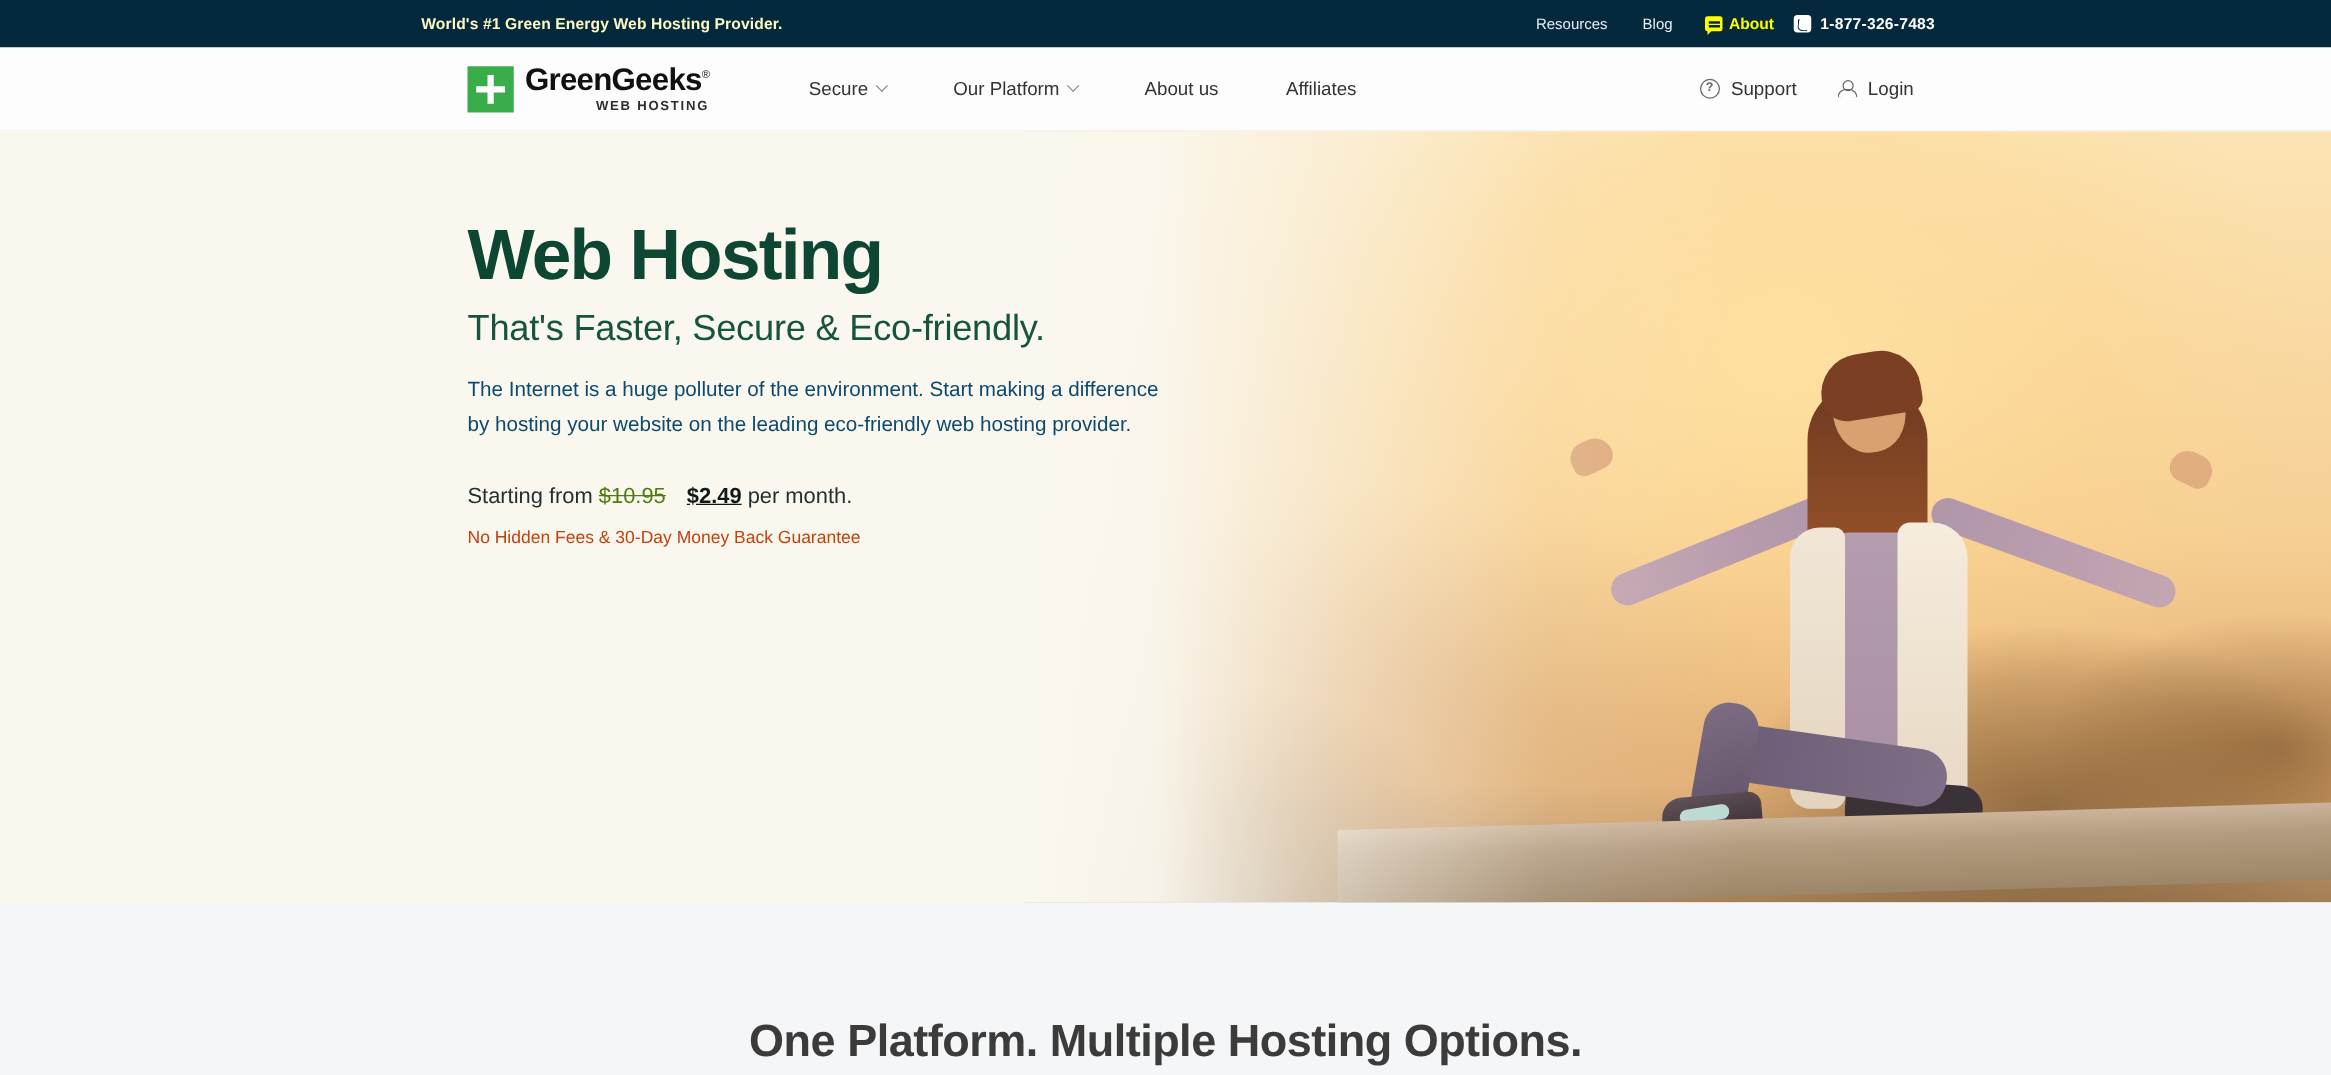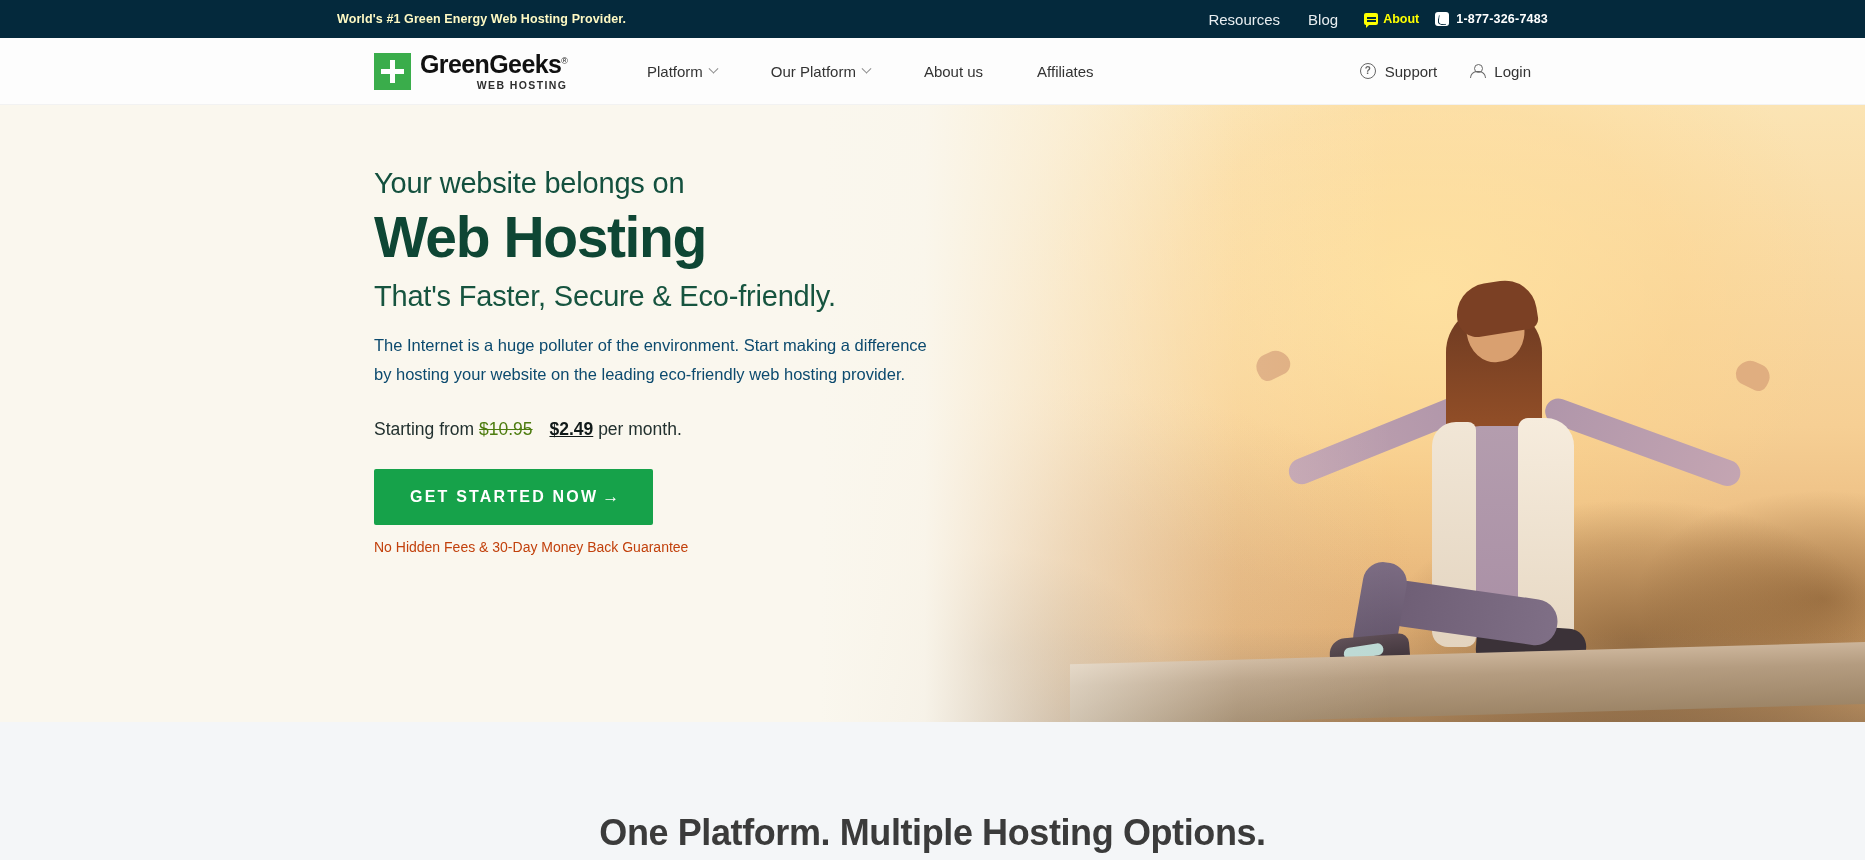--- a/index.html
+++ b/index.html
@@ -31,21 +31,21 @@
   }
   .topbar-right {
     position: absolute;
     right: 317px;
     display: flex;
     align-items: center;
     gap: 0px;
     white-space: nowrap;
   }
   .topbar-link {
-    font-size: 15px;
+    font-size: 12px;
     color: #e9eef1;
     text-decoration: none;
     padding: 0 14px;
     cursor: pointer;
   }
   .topbar-chat {
     display: flex;
     align-items: center;
     gap: 5px;
     padding: 0 12px;
@@ -460,21 +460,21 @@
   <div class="logo">
     <span class="logo-mark"></span>
     <span class="logo-text">
       <span class="logo-word"><span>GreenGeeks</span><span class="logo-reg">®</span></span>
       <div class="logo-sub">WEB HOSTING</div>
     </span>
   </div>
 
   <nav class="nav">
     <div class="nav-item">
-      <span>Platform</span>
+      <span>Secure</span>
       <span class="chevron"></span>
     </div>
     <div class="nav-item">
       <span>Our Platform</span>
       <span class="chevron"></span>
     </div>
     <div class="nav-item">
       <span>About us</span>
     </div>
     <div class="nav-item">
@@ -512,36 +512,31 @@
       <div class="fig-leg2"></div>
       <div class="fig-thigh"></div>
       <div class="fig-shin"></div>
       <div class="fig-shoe"></div>
       <div class="fig-ledge"></div>
     </div>
   </div>
   <div class="hero-photo-fade"></div>
 
   <div class="hero-content">
-    <div class="hero-kicker">Your website belongs on</div>
     <h1 class="hero-title">Web Hosting</h1>
     <div class="hero-sub">That's Faster, Secure &amp; Eco-friendly.</div>
     <p class="hero-desc">The Internet is a huge polluter of the environment. Start making a difference by hosting your website on the leading eco-friendly web hosting provider.</p>
 
     <div class="hero-price">
       <span>Starting from</span>
       <span class="price-old">$10.95</span>
       <span class="price-new">$2.49</span>
       <span>per month.</span>
     </div>
 
-    <button class="cta">
-      <span>GET STARTED NOW</span>
-      <span class="cta-arrow">→</span>
-    </button>
 
     <div class="hero-note">No Hidden Fees &amp; 30-Day Money Back Guarantee</div>
   </div>
 
 </div>
 
 <div class="section">
   <h2 class="section-title">One Platform. Multiple Hosting Options.</h2>
 </div>
 

